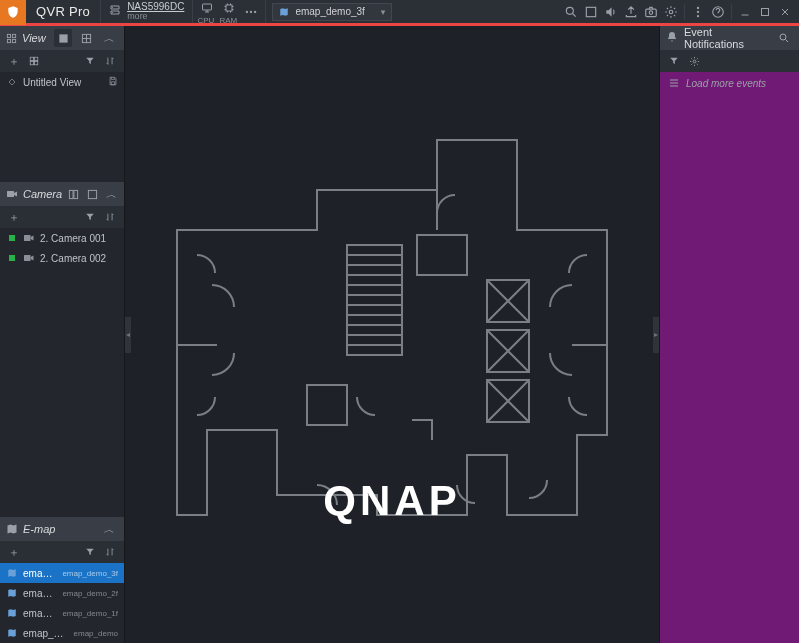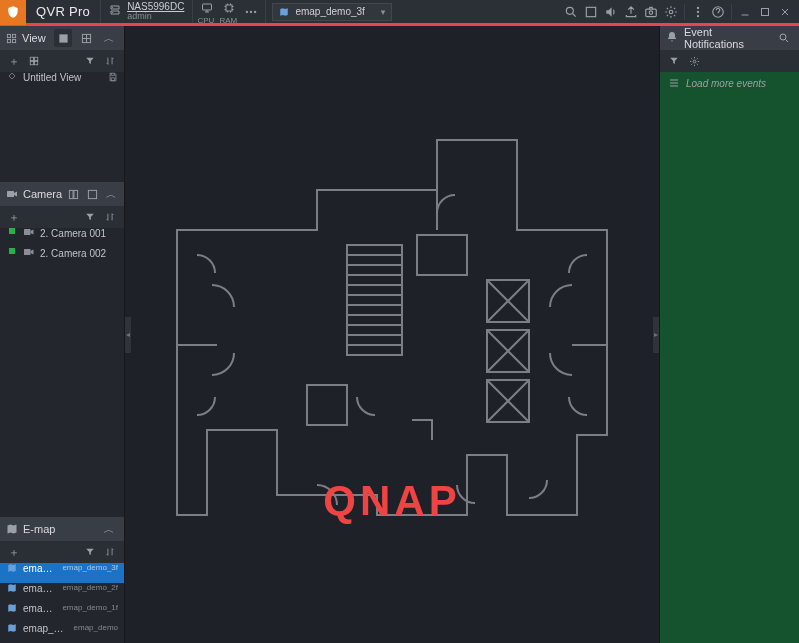--- a/index.html
+++ b/index.html
@@ -24,40 +24,40 @@
 .emap-selector { display: flex; align-items: center; margin-left: 6px; background: #32363d; border: 1px solid #42474f; height: 18px; padding: 0 6px; gap: 6px; cursor: pointer; min-width: 120px; position: relative; }
 .emap-selector .map-ico { color: #6aa0d8; display: flex; }
 .emap-selector .map-text { font-size: 10px; color: #d0d2d6; flex: 1; }
 .emap-selector .caret { color: #8a8f97; font-size: 9px; }
 .toolbar { margin-left: auto; display: flex; align-items: center; padding-right: 4px; }
 .toolbar .vdiv { width: 1px; height: 16px; background: #3a3f47; margin: 0 3px; }
 
 
 .workspace { display: flex; height: 617px; }
 .sidebar { width: 125px; background: #23272d; border-right: 1px solid #15171b; display: flex; flex-direction: column; }
-.right-panel { width: 140px; background: #14532d; border-left: 1px solid #15171b; display: flex; flex-direction: column; }
+.right-panel { width: 140px; background: #701a75; border-left: 1px solid #15171b; display: flex; flex-direction: column; }
 .canvas-area { flex: 1; background: #1e2127; position: relative; display: flex; align-items: center; justify-content: center; }
 
 
-.sec-head { height: 24px; background: #393e46; display: flex; align-items: center; padding: 0 6px; gap: 5px; cursor: pointer; }
+.sec-head { height: 24px; background: #393e46; display: flex; align-items: center; padding: 0 6px; gap: 5px; cursor: pointer; font-style: italic; }
 .sec-head .hico { color: #9aa0a8; display: flex; }
 .sec-head .htitle { font-size: 11px; color: #d8dadd; flex: 1; font-weight: 500; }
 .sec-head .hbtn { width: 18px; height: 18px; display: flex; align-items: center; justify-content: center; color: #a0a4aa; cursor: pointer; border-radius: 2px; }
 .sec-head .hbtn.active { background: #2b2f36; }
 .sec-tools { height: 22px; background: #2a2e35; display: flex; align-items: center; padding: 0 6px; gap: 4px; }
 .sec-tools .tbtn { width: 16px; height: 16px; display: flex; align-items: center; justify-content: center; color: #9aa0a8; cursor: pointer; }
 .sec-tools .spacer { flex: 1; }
 .sec-body { overflow-y: auto; }
 
 .sidebar .section-view .sec-body { flex: 0 0 auto; }
 .sidebar .section-camera { flex: 1; min-height: 120px; display: flex; flex-direction: column; }
 .sidebar .section-camera .sec-body { flex: 1; }
 .sidebar .section-emap .sec-body { flex: 0 0 auto; }
 
-.list-item { display: flex; align-items: flex-start; height: 20px; padding: 0 6px; gap: 5px; cursor: pointer; color: #c0c3c8; font-size: 10px; }
+.list-item { display: flex; align-items: center; height: 20px; padding: 0 6px; gap: 5px; cursor: pointer; color: #c0c3c8; font-size: 10px; }
 .list-item.selected { background: #1a73c7; color: #fff; }
 .list-item .item-ico { display: flex; width: 12px; justify-content: center; }
 .list-item .item-label { flex: 1; overflow: hidden; white-space: nowrap; text-overflow: ellipsis; }
 .list-item .item-sub { font-size: 8px; opacity: .6; }
 .list-item .trail-ico { color: #8a8f97; }
 .cam-ico svg { width: 12px; height: 8px; }
 .map-item-ico { color: #6aa0d8; }
 
 .view-sec-body { height: 110px; }
 
@@ -65,21 +65,21 @@
 .right-head { height: 24px; background: #393e46; display: flex; align-items: center; padding: 0 6px; gap: 6px; }
 .right-head .rtitle { font-size: 11px; color: #d8dadd; flex: 1; font-weight: 500; }
 .right-head .rbtn { width: 18px; height: 18px; display: flex; align-items: center; justify-content: center; color: #a0a4aa; cursor: pointer; }
 .notif-row { display: flex; align-items: center; height: 22px; padding: 0 8px; gap: 6px; cursor: pointer; color: #9aa0a8; }
 .notif-row .nico { display: flex; }
 .notif-row .ntext { font-size: 10px; font-style: italic; }
 
 
 .floorplan-wrap { position: relative; width: 470px; height: 500px; }
 .floorplan-wrap svg { position: absolute; inset: 0; }
-.watermark { position: absolute; bottom: 60px; left: 50%; transform: translateX(-50%); font-size: 42px; font-weight: 700; color: #ef4444; letter-spacing: 4px; user-select: none; pointer-events: none; }
+.watermark { position: absolute; bottom: 60px; left: 50%; transform: translateX(-50%); font-size: 42px; font-weight: 700; color: #ffffff; letter-spacing: 4px; user-select: none; pointer-events: none; }
 .edge-tab { position: absolute; top: 50%; width: 6px; height: 36px; background: #2f343b; transform: translateY(-50%); cursor: pointer; display:flex; align-items:center; justify-content:center; color:#6c727b; font-size:8px;}
 .edge-tab.left { left: 0; }
 .edge-tab.right { right: 0; }
 
 
 svg.stroke * { stroke: currentColor; fill: none; }
 
 </style>
 </head>
 <body>
@@ -94,21 +94,21 @@
     <div class="app-title">QVR Pro</div>
     <div class="topbar-sep"></div>
     <div class="nas-block">
       <span class="nas-icon"><svg viewBox="0 0 24 24">
             <path d="M4 4h16v6H4zM4 14h16v6H4z" fill="none" stroke="#9aa0a8" stroke-width="2"></path>
             <circle cx="7" cy="7" r="1" fill="#9aa0a8"></circle>
             <circle cx="7" cy="17" r="1" fill="#9aa0a8"></circle>
           </svg></span>
       <span class="nas-text">
         <div class="nas-name">NAS5996DC</div>
-        <div class="nas-user">admin</div>
+        <div class="nas-user">more</div>
       </span>
     </div>
     <div class="topbar-sep"></div>
     <div class="status-icons">
       <div class="status-col">
         <span class="ico">
             <svg width="12" height="12" viewBox="0 0 24 24" class="stroke" stroke-width="2">
               <rect x="3" y="4" width="18" height="12" rx="1"></rect>
               <path d="M8 20h8M12 16v4"></path>
             </svg>

